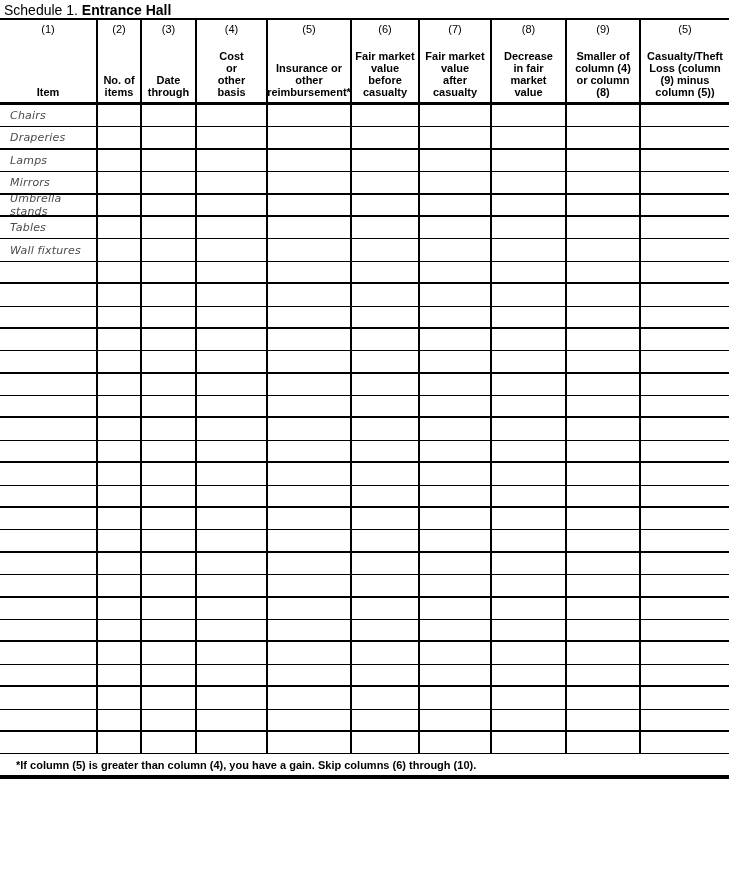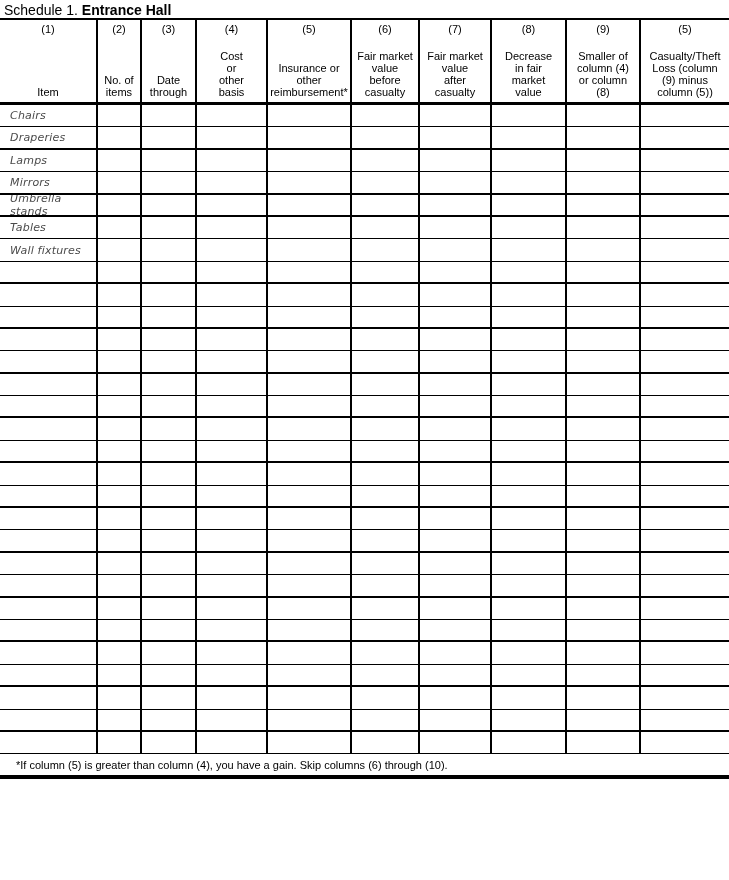--- a/index.html
+++ b/index.html
@@ -52,21 +52,21 @@
     padding: 3px 0 4px 0;
     font-size: 11px;
     overflow: visible;
   }
   .hcell:last-child { border-right: none; }
   .colnum {
     font-weight: normal;
     line-height: 12px;
   }
   .collabel {
-    font-weight: normal;
+    font-weight: bold;
     white-space: pre-line;
     line-height: 12px;
   }
   
   .row {
     height: 22.4px;
     box-sizing: border-box;
     border-bottom: 1px solid #000;
   }
   .row.thick { border-bottom-width: 2px; }
@@ -85,21 +85,21 @@
     font-size: 11px;
     color: #4a4a4a;
     letter-spacing: 0.2px;
   }
   
   .footnote {
     box-sizing: border-box;
     height: 25px;
     border-bottom: 4px solid #000;
     font-size: 11px;
-    font-weight: normal;
+    font-weight: bold;
     padding: 5px 4px 0 16px;
     white-space: nowrap;
   }
 </style>
 </head>
 <body>
 
 <div class="page">
 
   <div class="title">

